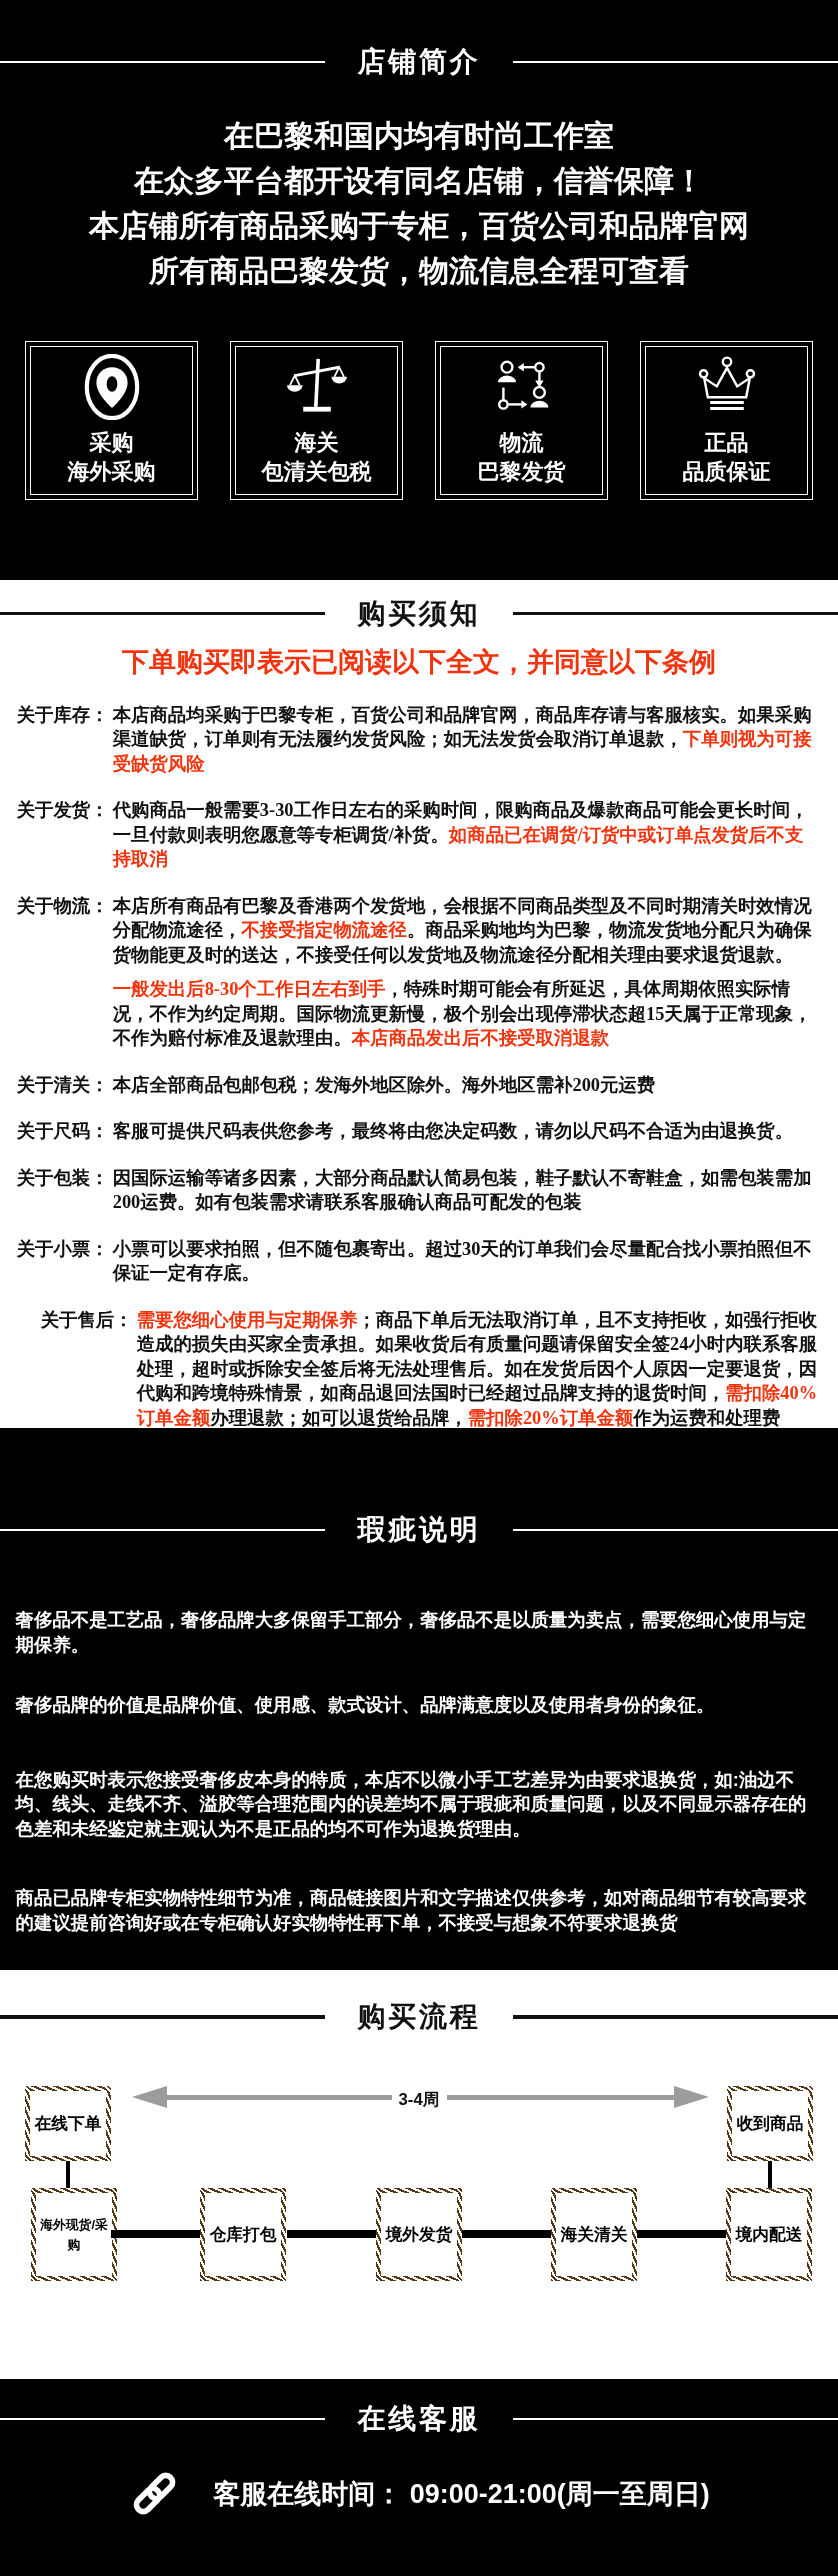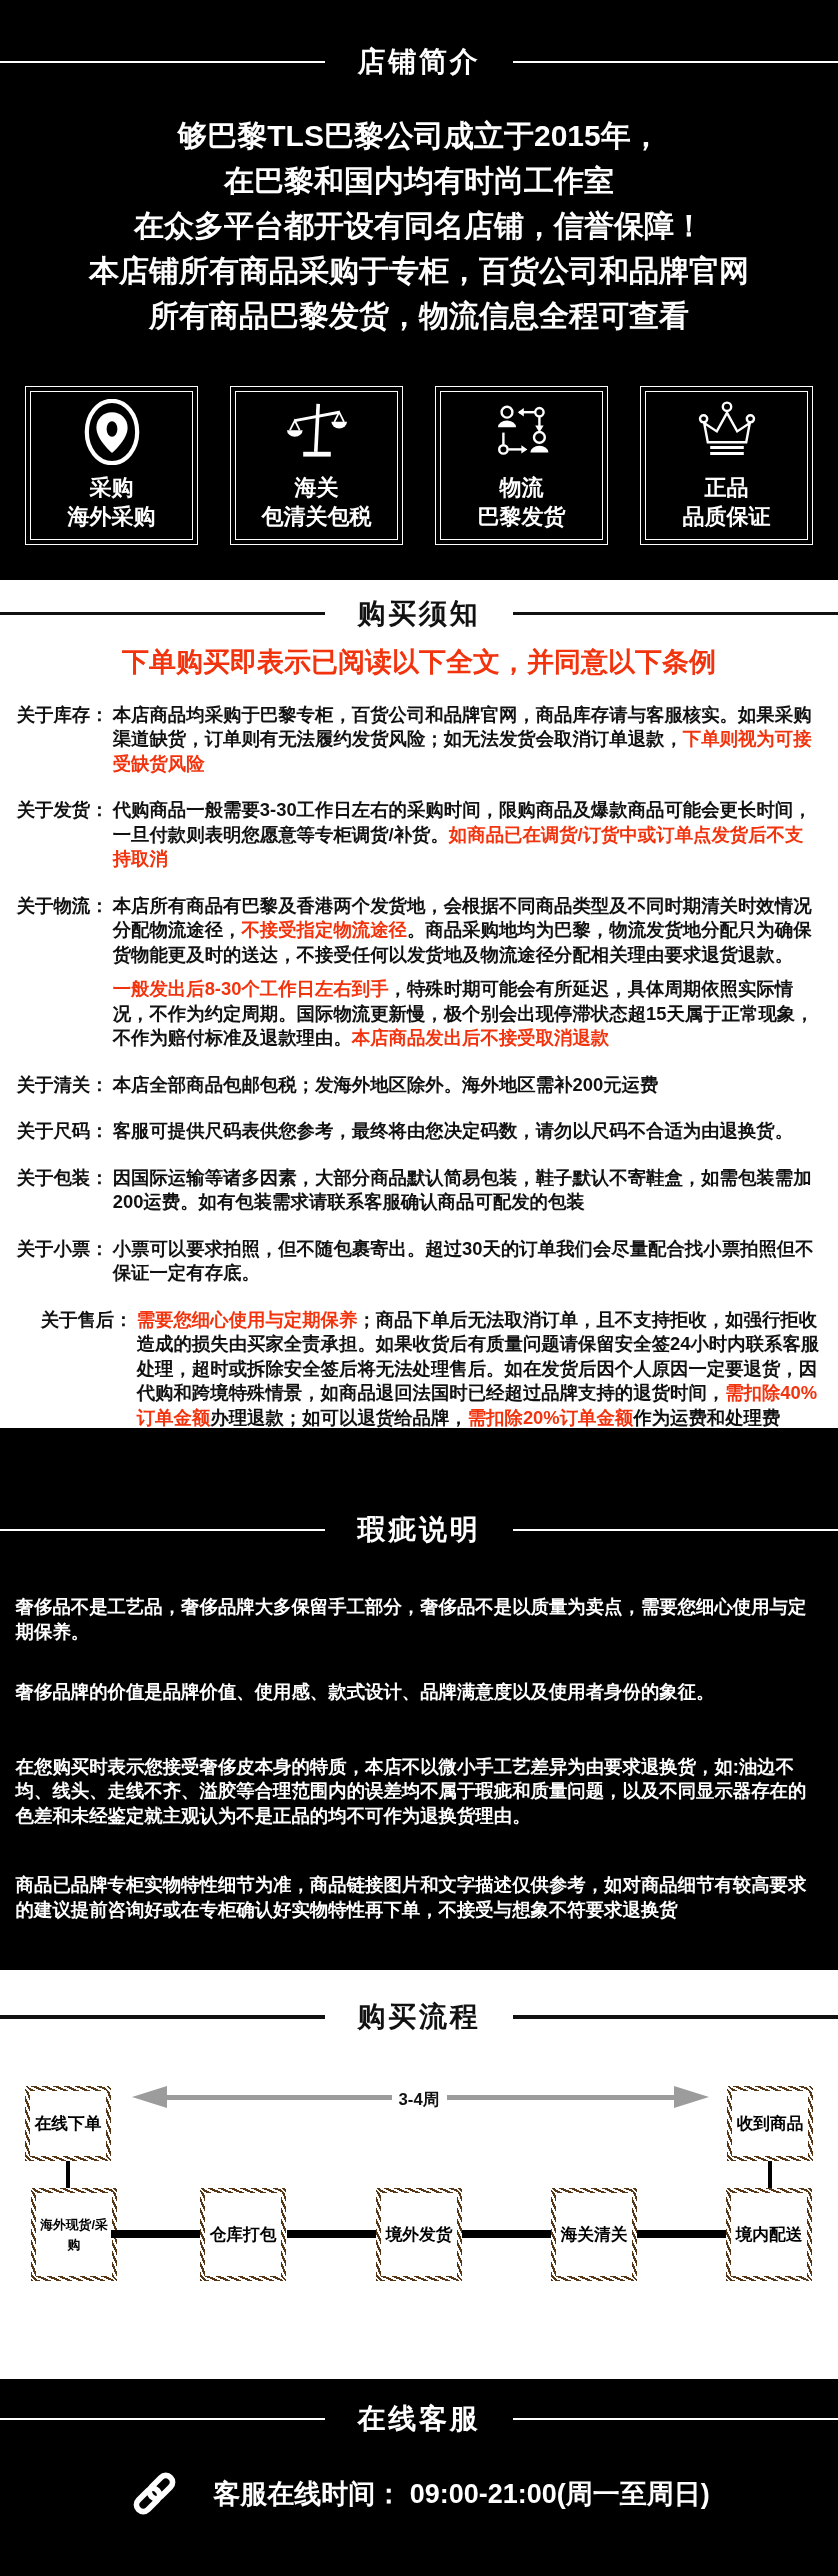--- a/index.html
+++ b/index.html
@@ -36,41 +36,41 @@
   }
   .feature-box::before {
     content:""; position:absolute; inset:3.9px; border:1.1px solid #fff; pointer-events:none;
   }
   .f-icon { width:66px; height:66px; display:block; }
   .f-icon svg { width:100%; height:100%; display:block; }
   .f-line1 { margin-top:7.8px; font-size:22px; font-weight:700; line-height:29px; }
   .f-line2 { font-size:22px; font-weight:700; line-height:29px; }
 
   
-  #sec-notice { height:848px; padding:14.5px 16.7px 0; }
+  #sec-notice { height:848px; padding:14.5px 16.7px 0;font-family:Liberation Serif, serif; }
   #sec-notice .sec-head { margin:0 -16.7px; }
   .notice-subtitle {
     margin-top:11px; text-align:center; font-size:27px; font-weight:700;
     color:var(--accent-red,#f2340e); white-space:nowrap;
   }
   .notice-list { margin-top:23.4px; }
   .notice-item { display:flex; margin-bottom:22px; }
   .notice-item:last-child { margin-bottom:0;margin-left:24px; }
   .n-label {
     flex:0 0 96px; font-size:18.4px; line-height:24.5px; font-weight:600; white-space:nowrap;
   }
   .n-content { flex:1; max-width:704px; }
   .n-content p { font-size:18.4px; line-height:24.5px; font-weight:600; }
   .n-content p + p { margin-top:10px; }
   .seg-red { color:var(--accent-red,#f2340e); }
 
   
   #sec-defect { height:542px; padding:83px 15.6px 0; }
   #sec-defect .sec-head { margin:0 -15.6px; }
-  .defect-paras { margin-top:46px; }
+  .defect-paras { margin-top:59px; }
   .defect-paras p { font-size:18.4px; line-height:24.5px; font-weight:600; }
   .defect-paras p:nth-child(1) { margin-bottom:36px; }
   .defect-paras p:nth-child(2) { margin-bottom:50px; }
   .defect-paras p:nth-child(3) { margin-bottom:45px; }
 
   
   #sec-process { height:409px; padding-top:28px; }
   .flow { position:relative; height:223px; margin-top:50px; }
   .flow-box {
     position:absolute; width:86px; background:#fff;
@@ -114,21 +114,20 @@
 
 <div>
 
   <section class="sec black" id="sec-intro">
     <div class="sec-head">
       <span class="rule"></span>
       <h1>店铺简介</h1>
       <span class="rule"></span>
     </div>
     <div class="intro-lines">
-      <div>够巴黎TLS巴黎公司成立于2015年，</div>
       <div>在巴黎和国内均有时尚工作室</div>
       <div>在众多平台都开设有同名店铺，信誉保障！</div>
       <div>本店铺所有商品采购于专柜，百货公司和品牌官网</div>
       <div>所有商品巴黎发货，物流信息全程可查看</div>
     </div>
     <div class="features">
 
       <div class="feature-box">
         <span class="f-icon">
           <svg viewBox="0 0 110 110">

